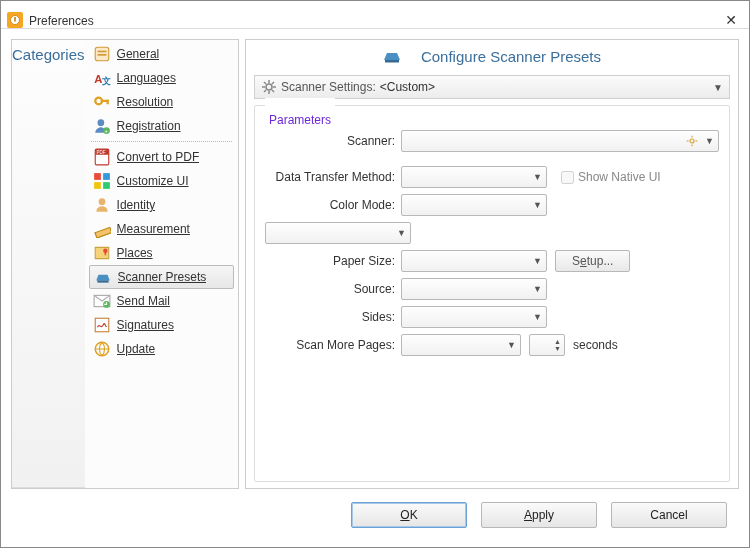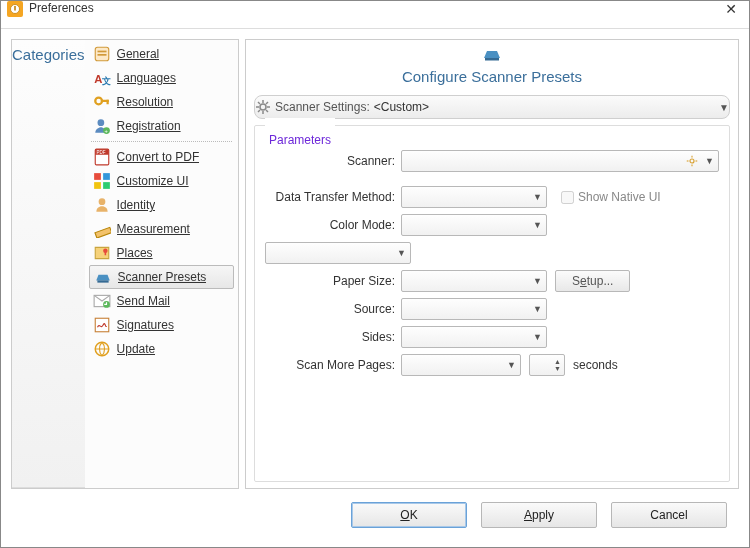--- a/index.html
+++ b/index.html
@@ -1,20 +1,20 @@
 <!DOCTYPE html>
 <html><head>
 <meta charset="utf-8">
 <style>
   * { box-sizing: border-box; }
   html, body { margin:0; padding:0; font-family: "Segoe UI", Tahoma, sans-serif; font-size:12px; color:#333; }
   body { width:750px; height:548px; background:#fff; border:1px solid #888; display:flex; flex-direction:column; }
 
   
-  .titlebar { height:28px; display:flex; align-items:flex-start; padding:0 6px; border-bottom:1px solid #ddd; }
+  .titlebar { height:28px; display:flex; align-items:flex-end; padding:0 6px; border-bottom:1px solid #ddd; }
   .titlebar .app-icon { width:16px; height:16px; background:#f5a623; border-radius:2px; margin-right:6px; display:flex; align-items:center; justify-content:center; }
   .titlebar .app-icon svg { width:12px; height:12px; }
   .titlebar .title { flex:1; }
   .titlebar .close { font-family: Arial, sans-serif; font-size:14px; color:#333; padding:0 6px; cursor:default; }
 
   
   .client { flex:1; display:flex; flex-direction:column; padding:10px; }
   .panels { flex:1; display:flex; gap:6px; min-height:0; }
 
   
@@ -24,25 +24,25 @@
   .cat-list { flex:1; overflow:auto; padding:2px 4px; }
   .cat-item { display:flex; align-items:center; height:24px; padding:0 4px; border-radius:2px; cursor:default;text-decoration:underline; }
   .cat-item.selected { background:linear-gradient(#f6f6f6,#e7e7e7); border:1px solid #bbb; }
   .cat-icon { width:18px; height:18px; margin-right:6px; flex:none; display:flex; align-items:center; justify-content:center; }
   .cat-label { white-space:nowrap; overflow:hidden; text-overflow:ellipsis; }
   .cat-sep { border:none; border-top:1px dotted #bbb; margin:3px 2px; }
 
   
   .right { flex:1; border:1px solid #ccc; background:#fff; display:flex; flex-direction:column; padding:6px 8px; }
   .right-header { text-align:center; color:#3b6f9b; font-size:15px; padding:2px 0 10px 0;
-    display:flex; align-items:center; justify-content:center; gap:6px;flex-direction:column; }
+    display:flex; align-items:center; justify-content:center; gap:20px; }
   .scanner-header-icon { width:18px; height:14px; }
 
   .settings-bar { display:flex; align-items:center; background:linear-gradient(#fbfbfb,#ececec);
-    border:1px solid #cfcfcf; border-radius:8px; padding:3px 0; margin-bottom:6px; }
+    border:1px solid #cfcfcf; border-radius:0; padding:3px 6px; margin-bottom:6px; }
   .settings-bar .gear { width:16px; height:16px; margin-right:4px; }
   .settings-bar .lbl { color:#555; }
   .settings-bar .val { margin-left:4px; flex:1; }
   .settings-bar .chev { font-size:10px; color:#555; padding-left:6px; }
 
   .groupbox { border:1px solid #ddd; border-radius:2px; padding:8px 10px 10px 10px; flex:1; position:relative; background:#fff; }
   .grouptitle { position:absolute; top:-8px; left:10px; background:#fff; padding:15px 4px; color:#6d28d9; font-size:12px; }
 
   .form { margin-top:16px; }
   .row { display:flex; align-items:center; margin-bottom:6px; }

